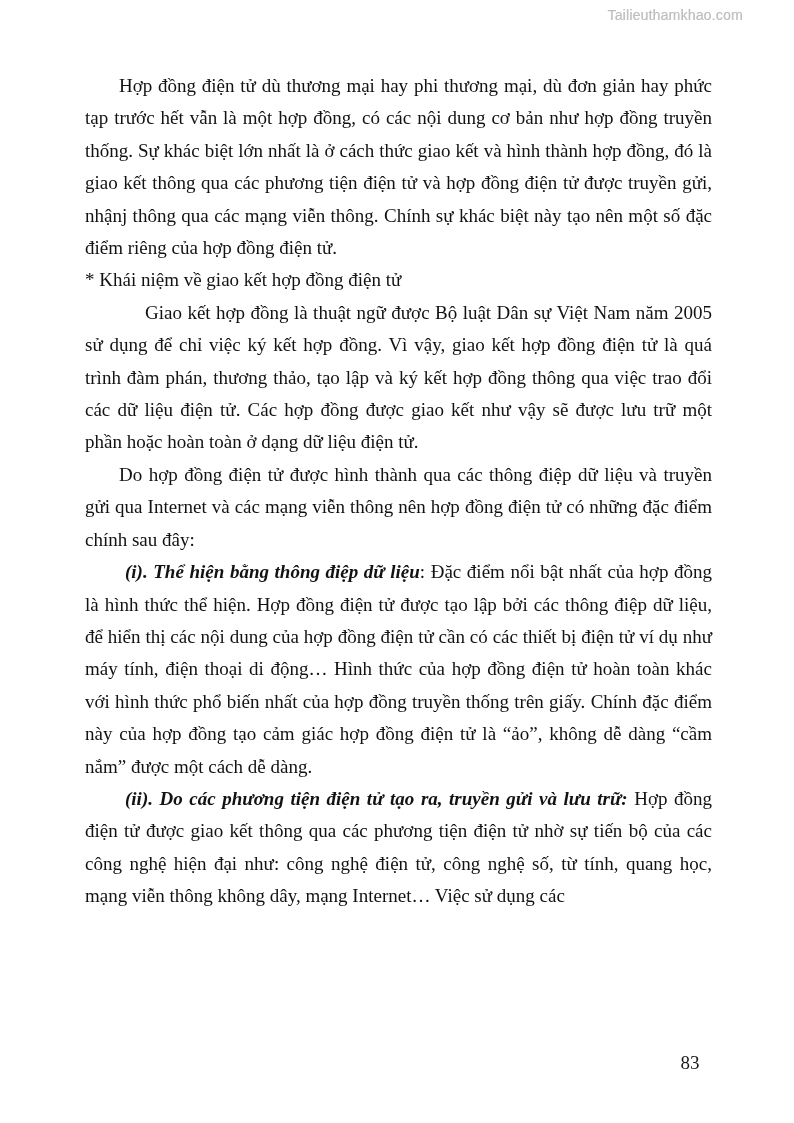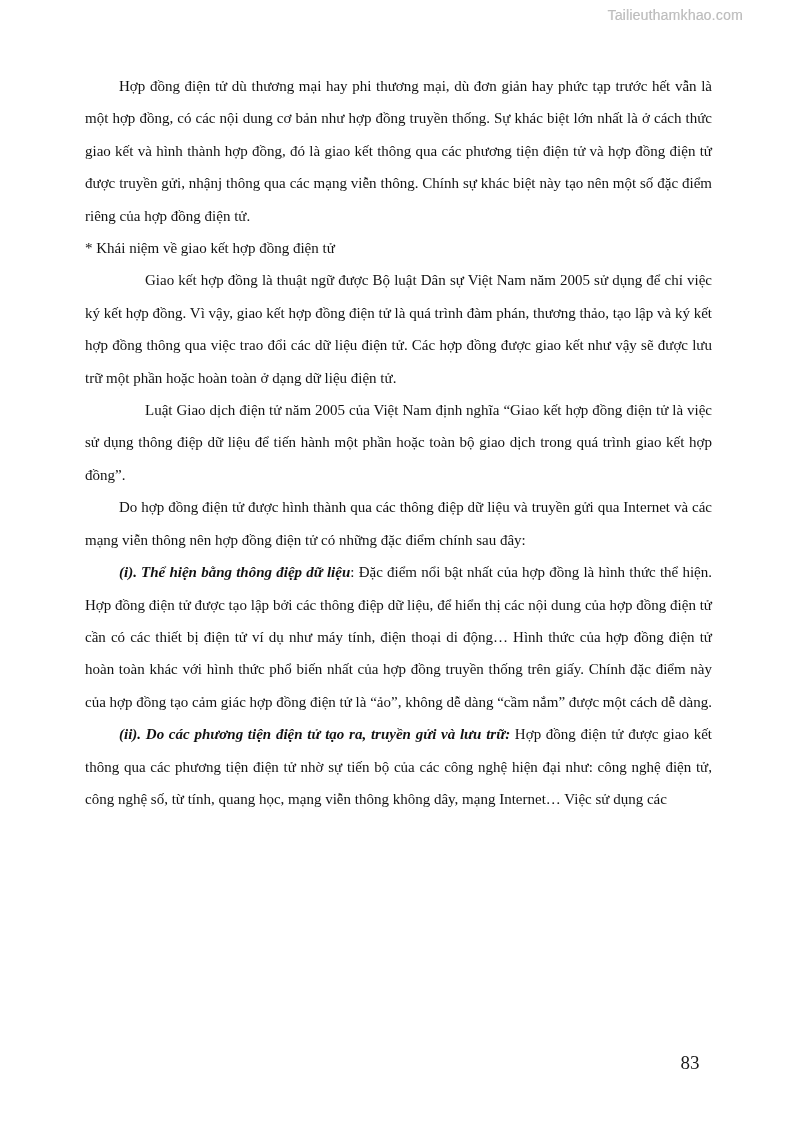--- a/index.html
+++ b/index.html
@@ -21,29 +21,29 @@
     font-family: "Liberation Sans", sans-serif;
     font-size: 14px;
     color: #bdbdbd;
     text-shadow: 1px 1px 0 #ffffff, -0.5px -0.5px 0 #dcdcdc;
     letter-spacing: 0.2px;
   }
   .content {
     position: absolute;
     left: 85px; top: 70px;
     width: 627px;
-    font-size: 15px;
+    font-size: 19px;
     line-height: 32.4px;
     text-align: justify;
   }
   .content p { margin: 0; padding: 0; }
   .ind-sm { text-indent: 34px; }
   .ind-lg { text-indent: 60px; }
   .heading { font-weight: normal; text-indent: 0; }
-  .lead-bi { font-weight: bold; font-style: italic; }
+  .lead-bi { font-weight: bold; font-style: italic; margin-left: 6px; }
   .page-number {
     position: absolute;
     left: 668px; top: 1052px;
     width: 44px;
     text-align: center;
     font-size: 19px;
     color: #1a1a1a;
   }
 </style>
 </head>
@@ -54,21 +54,20 @@
   <div class="watermark">Tailieuthamkhao.com</div>
 
   <div class="content">
 
     <p class="ind-sm">Hợp đồng điện tử dù thương mại hay phi thương mại, dù đơn giản hay phức tạp trước hết vẫn là một hợp đồng, có các nội dung cơ bản như hợp đồng truyền thống. Sự khác biệt lớn nhất là ở cách thức giao kết và hình thành hợp đồng, đó là giao kết thông qua các phương tiện điện tử và hợp đồng điện tử được truyền gửi, nhậnj thông qua các mạng viễn thông. Chính sự khác biệt này tạo nên một số đặc điểm riêng của hợp đồng điện tử.</p>
 
     <p class="heading">* Khái niệm về giao kết hợp đồng điện tử</p>
 
     <p class="ind-lg">Giao kết hợp đồng là thuật ngữ được Bộ luật Dân sự Việt Nam năm 2005 sử dụng để chỉ việc ký kết hợp đồng. Vì vậy, giao kết hợp đồng điện tử là quá trình đàm phán, thương thảo, tạo lập và ký kết hợp đồng thông qua việc trao đổi các dữ liệu điện tử. Các hợp đồng được giao kết như vậy sẽ được lưu trữ một phần hoặc hoàn toàn ở dạng dữ liệu điện tử.</p>
 
-    <p class="ind-lg">Luật Giao dịch điện tử năm 2005 của Việt Nam định nghĩa “Giao kết hợp đồng điện tử là việc sử dụng thông điệp dữ liệu để tiến hành một phần hoặc toàn bộ giao dịch trong quá trình giao kết hợp đồng”.</p>
 
 
     <p class="ind-sm">Do hợp đồng điện tử được hình thành qua các thông điệp dữ liệu và truyền gửi qua Internet và các mạng viễn thông nên hợp đồng điện tử có những đặc điểm chính sau đây:</p>
 
     <p class="ind-sm"><span class="lead-bi">(i). Thể hiện bằng thông điệp dữ liệu</span><span>: Đặc điểm nổi bật nhất của hợp đồng là hình thức thể hiện. Hợp đồng điện tử được tạo lập bởi các thông điệp dữ liệu, để hiển thị các nội dung của hợp đồng điện tử cần có các thiết bị điện tử ví dụ như máy tính, điện thoại di động… Hình thức của hợp đồng điện tử hoàn toàn khác với hình thức phổ biến nhất của hợp đồng truyền thống trên giấy. Chính đặc điểm này của hợp đồng tạo cảm giác hợp đồng điện tử là “ảo”, không dễ dàng “cầm nắm” được một cách dễ dàng.</span></p>
 
     <p class="ind-sm"><span class="lead-bi">(ii). Do các phương tiện điện tử tạo ra, truyền gửi và lưu trữ:</span><span> Hợp đồng điện tử được giao kết thông qua các phương tiện điện tử nhờ sự tiến bộ của các công nghệ hiện đại như: công nghệ điện tử, công nghệ số, từ tính, quang học, mạng viễn thông không dây, mạng Internet… Việc sử dụng các</span></p>
 
   </div>
 

